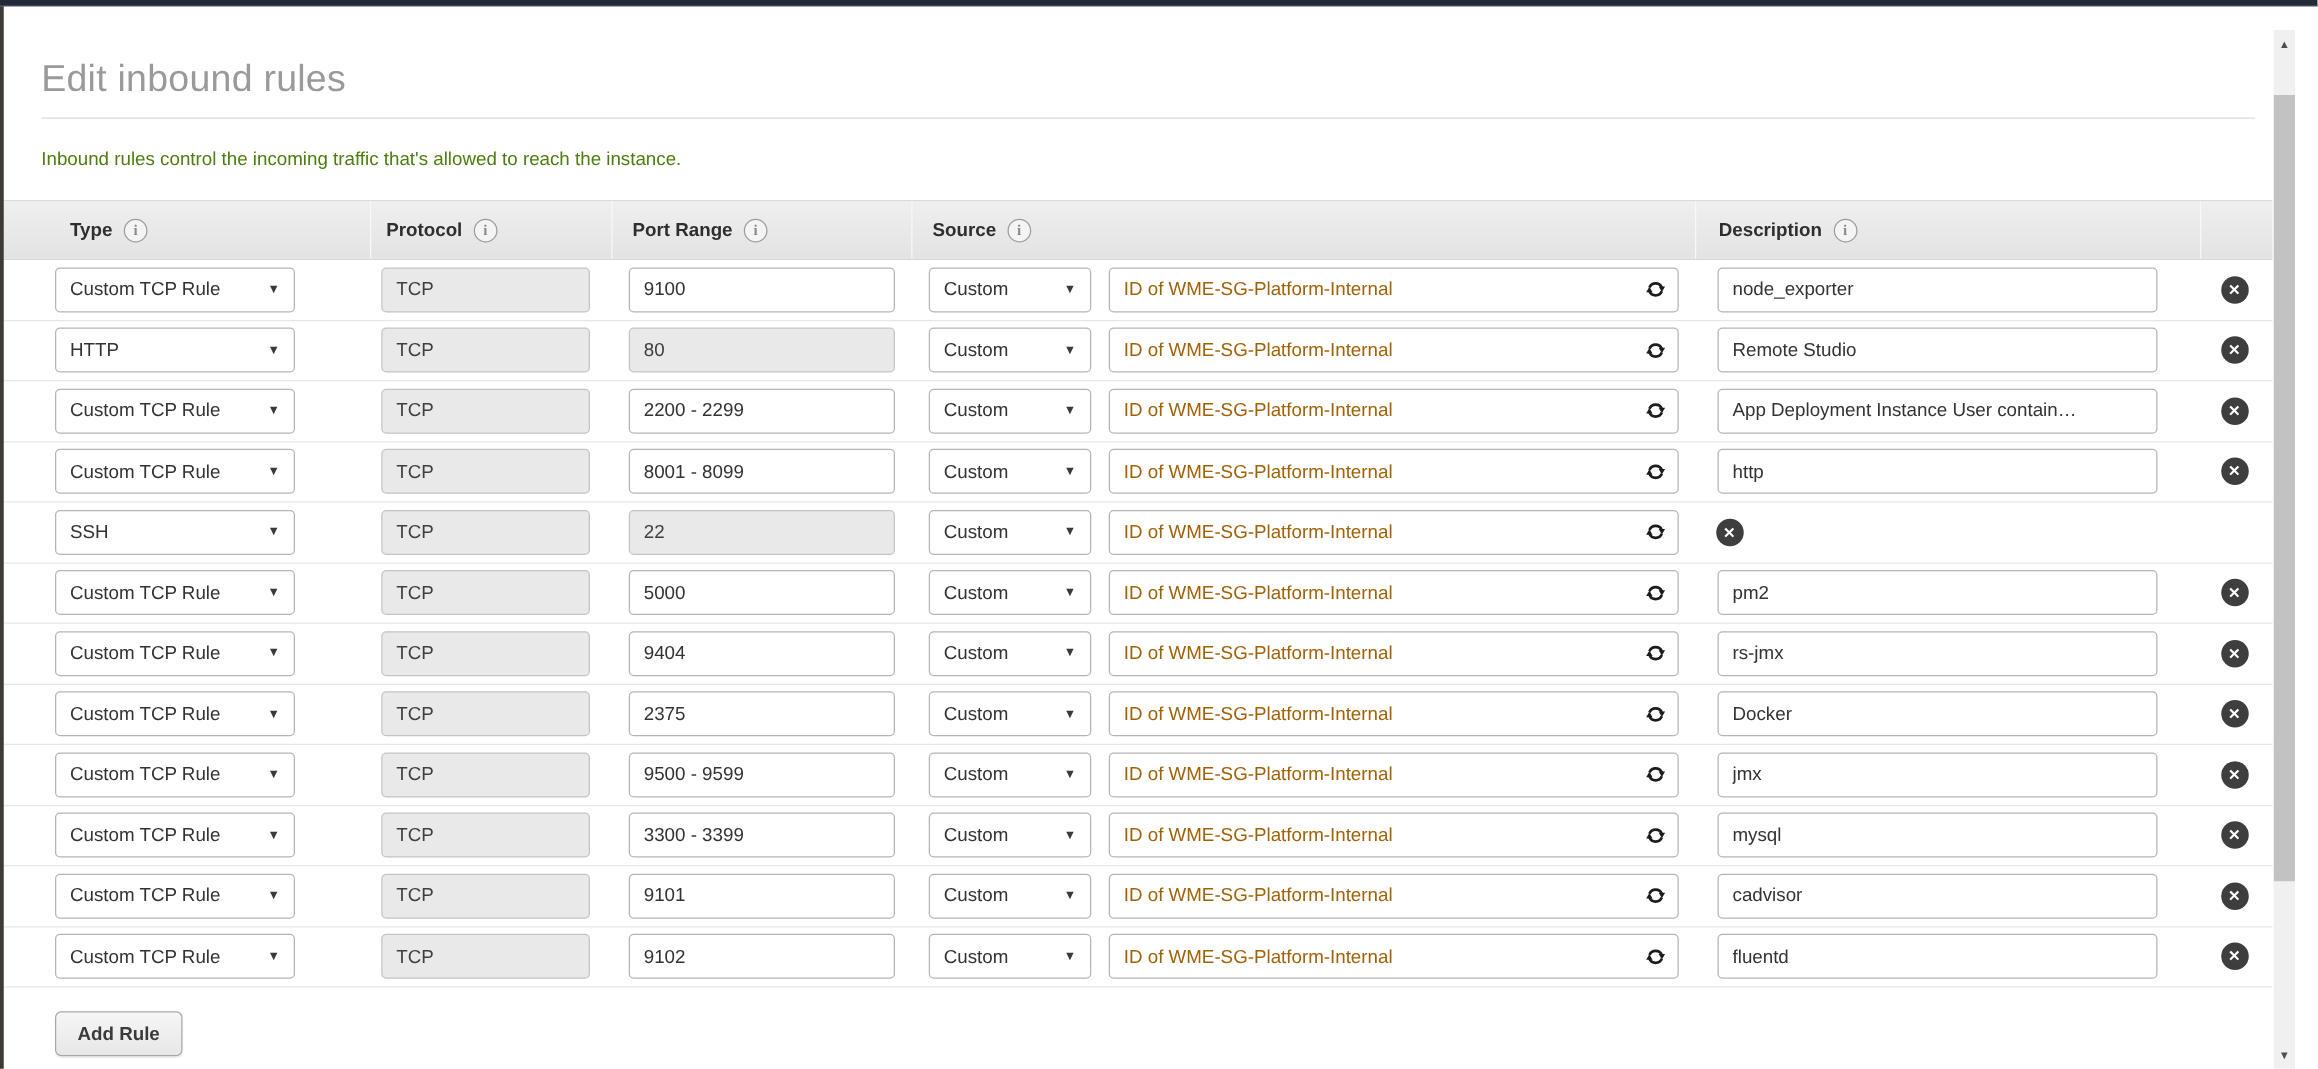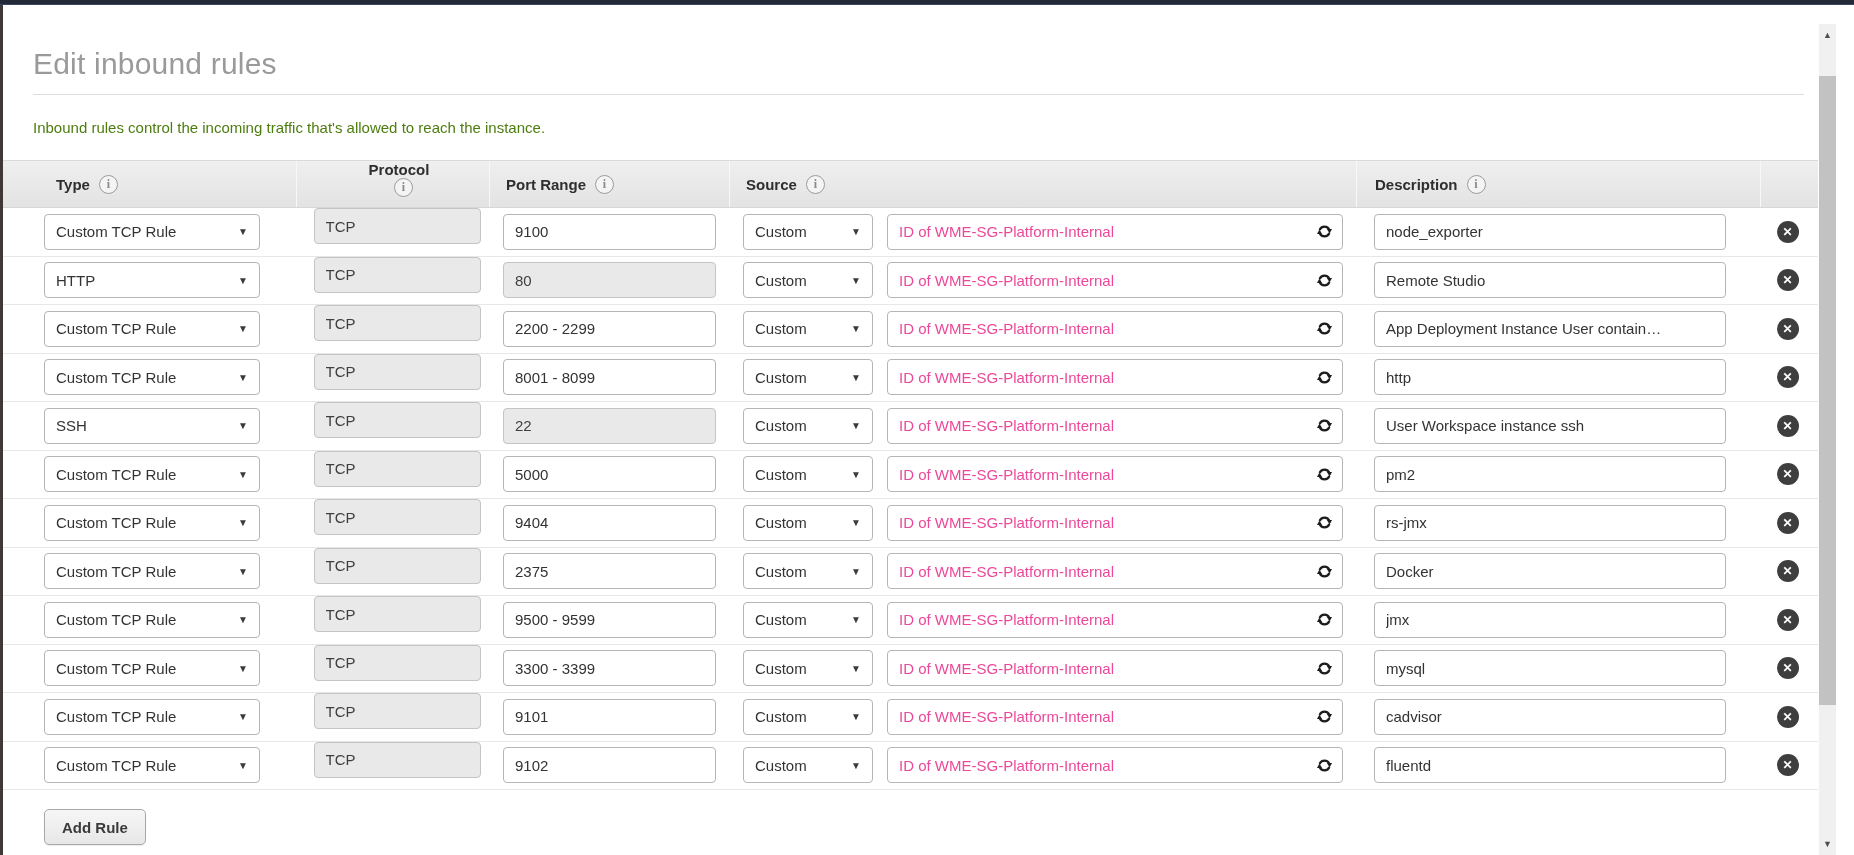--- a/index.html
+++ b/index.html
@@ -25,44 +25,44 @@
   .thead { display:flex; align-items:center; height:48px;
            background:linear-gradient(to bottom,#efefef,#e3e3e3);
            border-top:1px solid #dadada; border-bottom:1px solid #d6d6d6; }
   .thead .hcell { display:flex; align-items:center; height:100%; font-size:15px; font-weight:bold; color:#2e2e2e; }
   .thead .hcell + .hcell { border-left:1px solid #f8f8f8; }
   .info { display:inline-flex; align-items:center; justify-content:center;
           width:19px; height:19px; margin-left:9px; border:1px solid #9c9c9c; border-radius:50%;
           color:#8a8a8a; font-size:12px; font-weight:bold; font-family:"Liberation Serif", serif;
           background:#f4f4f4; }
 
-  .c1 { width:293px; } .c2 { width:193px;flex-direction:column; } .c3 { width:240px; }
+  .c1 { width:293px; } .c2 { width:193px; } .c3 { width:240px; }
   .c4 { width:627px; } .c5 { width:404px; } .c6 { width:55px; }
   .hp1 { padding-left:53px; } .hp2 { padding-left:12px; } .hp3 { padding-left:16px; }
   .hp4 { padding-left:16px; } .hp5 { padding-left:18px; }
 
   .row { display:flex; align-items:center; height:48.5px; border-bottom:1px solid #e7e7e7; }
   .cell { display:flex; align-items:center; height:100%; }
 
   .field, .select, .src-input {
     height:36px; border:1px solid #b5b5b5; border-radius:4px; background:#fff;
     font-size:15px; color:#333; }
   .field { padding:0 11px; font-family:Liberation Sans, sans-serif; }
   .field.disabled { background:#e9e9e9; border-color:#c4c4c4; color:#3f3f3f; }
 
   .select { display:flex; align-items:center; justify-content:space-between;
             padding:0 11px; cursor:pointer; background:#fff; }
   .caret { font-size:10px; color:#3a3a3a; margin-left:8px; }
 
-  .cell.c1 .select { margin-left:41px; width:216px; }
+  .cell.c1 .select { margin-left:41px; width:192px; }
   .cell.c2 .field  { margin-left:9px;  width:167px; }
   .cell.c3 .field  { margin-left:14px; width:213px; }
   .cell.c4 .select { margin-left:14px; width:130px; }
   .src-input { margin-left:14px; width:456px; display:flex; align-items:center; padding:0 9px 0 11px; }
-  .src-input input { flex:1; border:none; outline:none; font-size:15px; color:#ec4899;
+  .src-input input { flex:1; border:none; outline:none; font-size:15px; color:#a16207;
                      font-family:"Liberation Sans", sans-serif; background:transparent; min-width:0; }
   .refresh { display:inline-flex; cursor:pointer; margin-left:6px; }
   .cell.c5 .field { margin-left:18px; width:352px; text-overflow:ellipsis; }
 
   .del { margin:0 auto; width:22px; height:22px; border:none; border-radius:50%;
          background:#3e3e3e; color:#fff; font-size:12px; font-weight:bold; line-height:22px;
          text-align:center; cursor:pointer; padding:0; display:block;
          font-family:"Liberation Sans", sans-serif; }
 
   .add-rule { margin-left:41px; margin-top:19px; padding:0 17px; height:36px;
@@ -298,23 +298,20 @@
         <span class="refresh">
           <svg width="17" height="17" viewBox="0 0 20 20">
             <path d="M4.2 8.2 A6.3 6.3 0 0 1 15.8 8.2" fill="none" stroke="#1c1c1c" stroke-width="2.6"></path>
             <polygon points="12.9,7.2 18.9,7.2 15.9,12.4" fill="#1c1c1c"></polygon>
             <path d="M15.8 11.8 A6.3 6.3 0 0 1 4.2 11.8" fill="none" stroke="#1c1c1c" stroke-width="2.6"></path>
             <polygon points="1.1,12.8 7.1,12.8 4.1,7.6" fill="#1c1c1c"></polygon>
           </svg>
         </span>
       </div>
     </div>
-    <div class="cell c5">
-      <input class="field" value="User Workspace instance ssh" style="">
-    </div>
     <div class="cell c6">
       <button class="del">
         <span>✕</span>
       </button>
     </div>
   </div>
         <div class="row">
     <div class="cell c1">
       <div class="select">
         <span class="sel-label">Custom TCP Rule</span>

